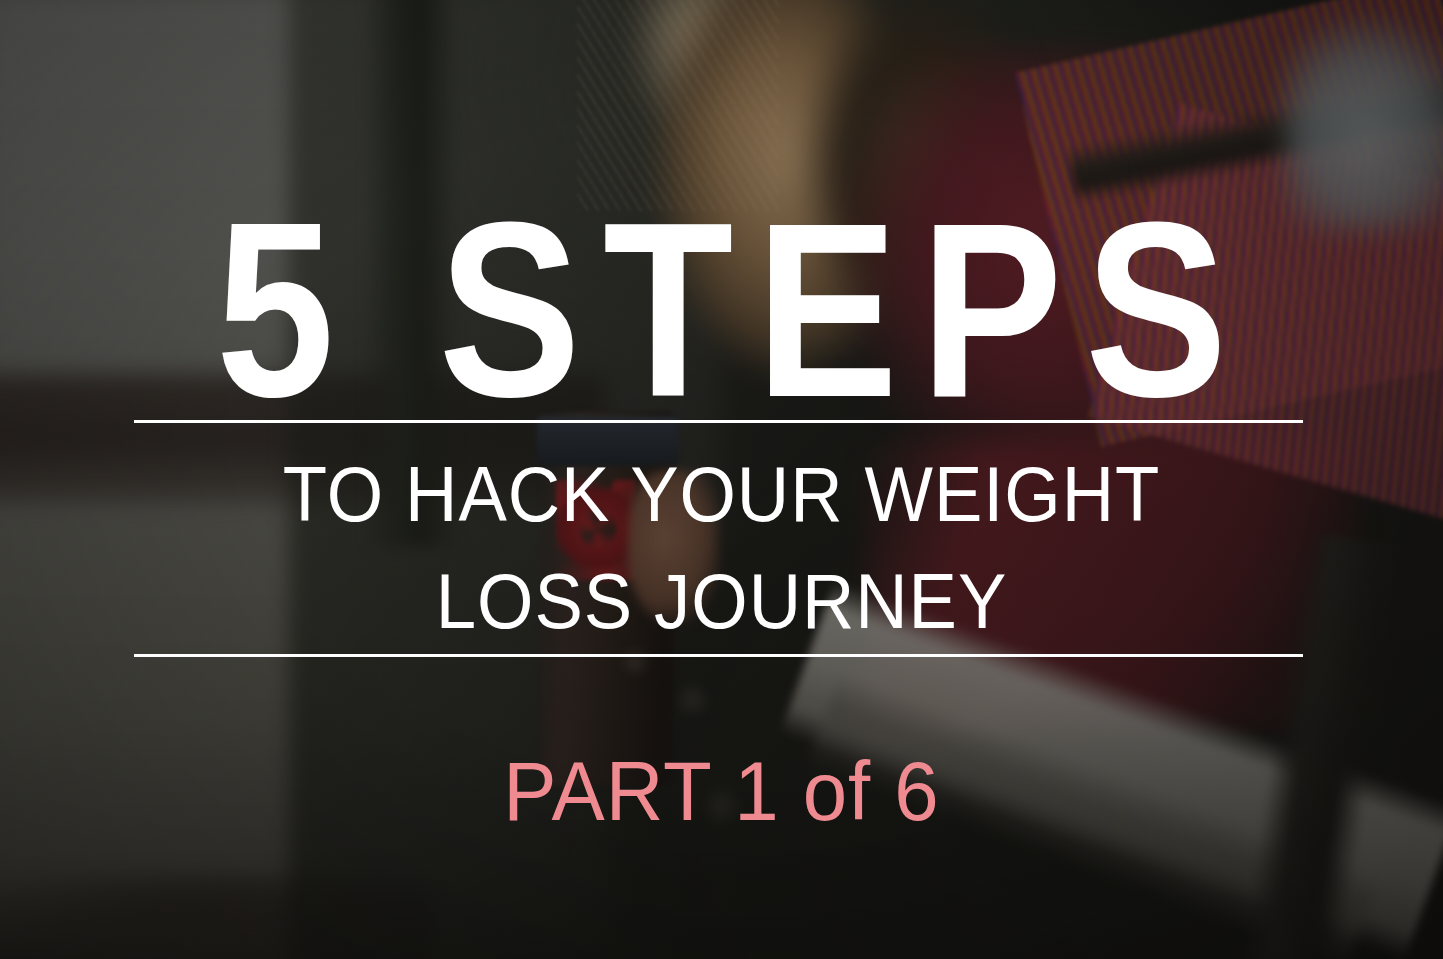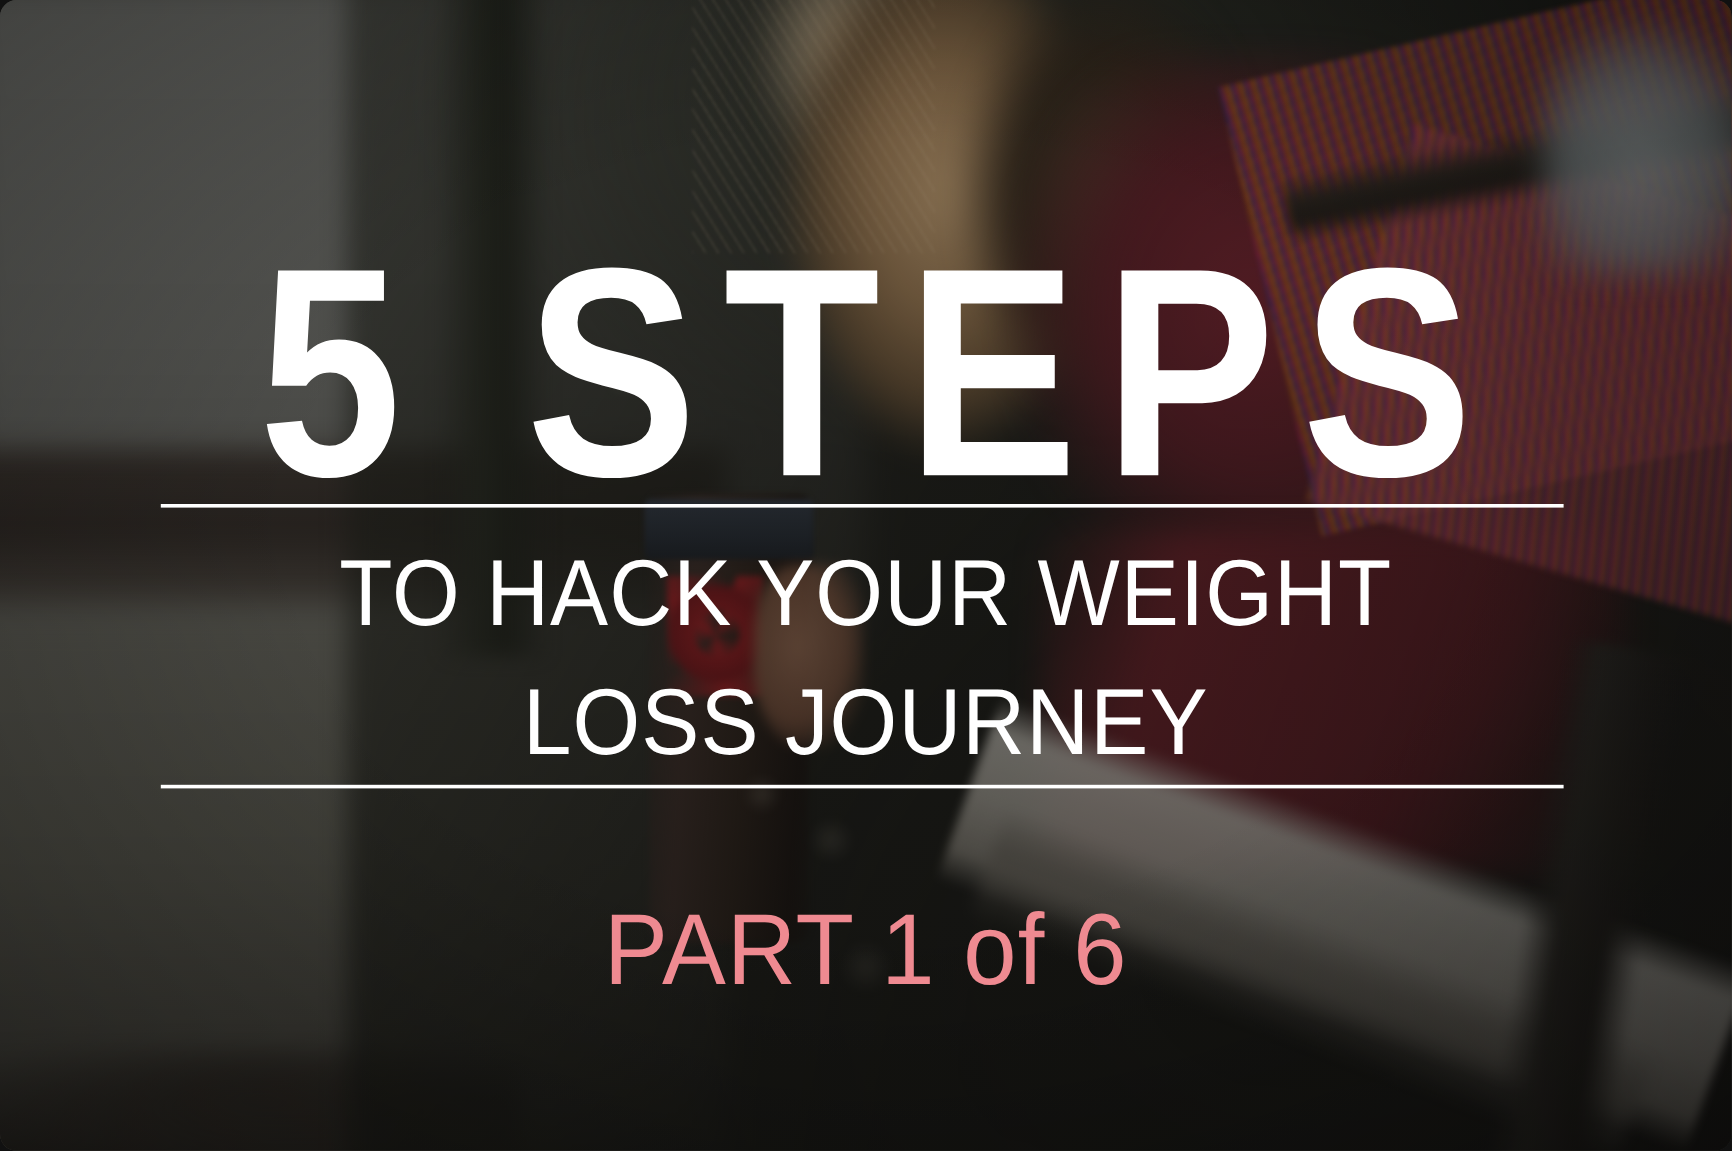--- a/index.html
+++ b/index.html
@@ -9,21 +9,20 @@
     background: #111;
   }
 
   .banner {
     position: relative;
     width: 1443px;
     height: 959px;
     overflow: hidden;
     font-family: "Liberation Sans", sans-serif;
     background: #2a2a28;
-    border-radius: 14px;
   }
 
   
   .photo {
     position: absolute;
     inset: 0;
     overflow: hidden;
   }
 
   

